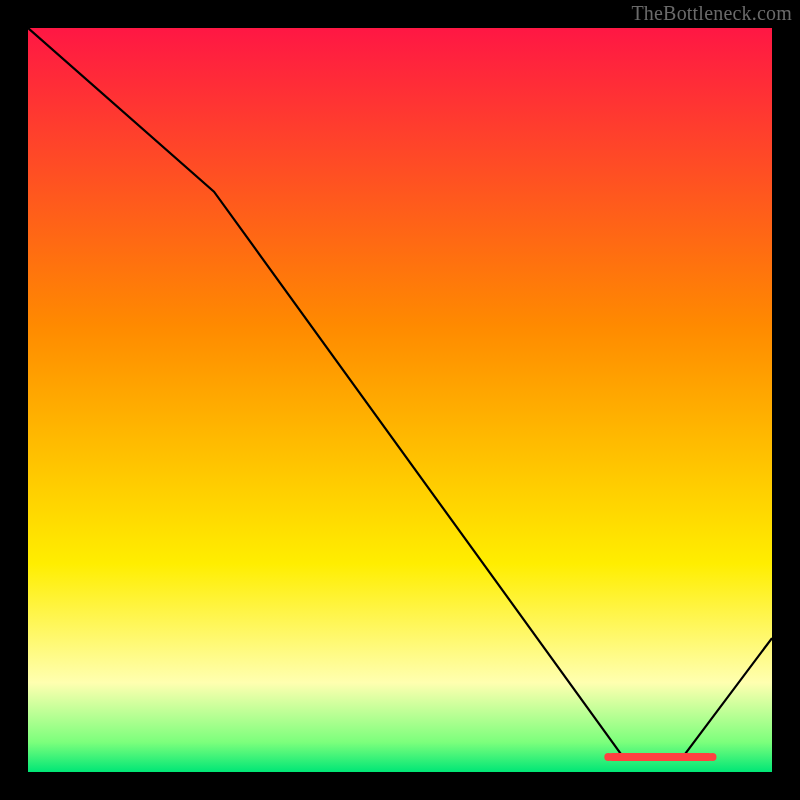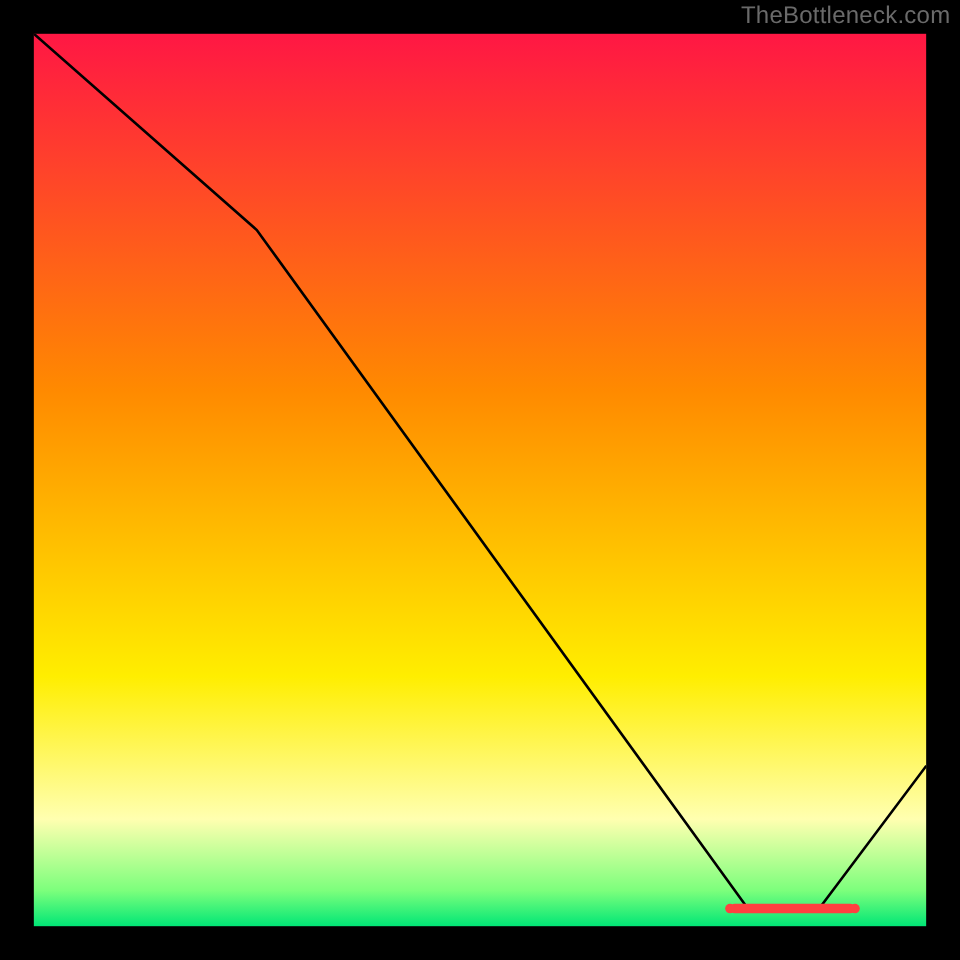--- a/index.html
+++ b/index.html
@@ -19,20 +19,21 @@
   }
   .watermark {
     position: absolute;
     top: 2px;
     right: 8px;
     color: #6a6a6a;
     font-size: 20px;
     font-weight: 500;
     letter-spacing: 0.2px;
     user-select: none;
+    font-family: Liberation Serif, serif;
   }
   .plot-area {
     position: absolute;
     left: 28px;
     top: 28px;
     width: 744px;
     height: 744px;
   }
   svg { display: block; }
 </style>

